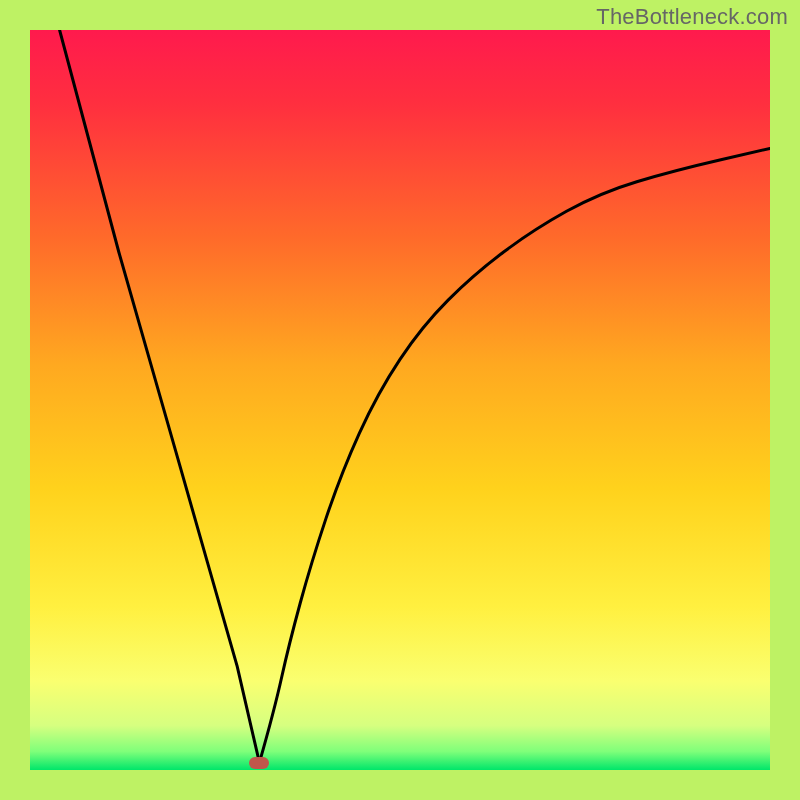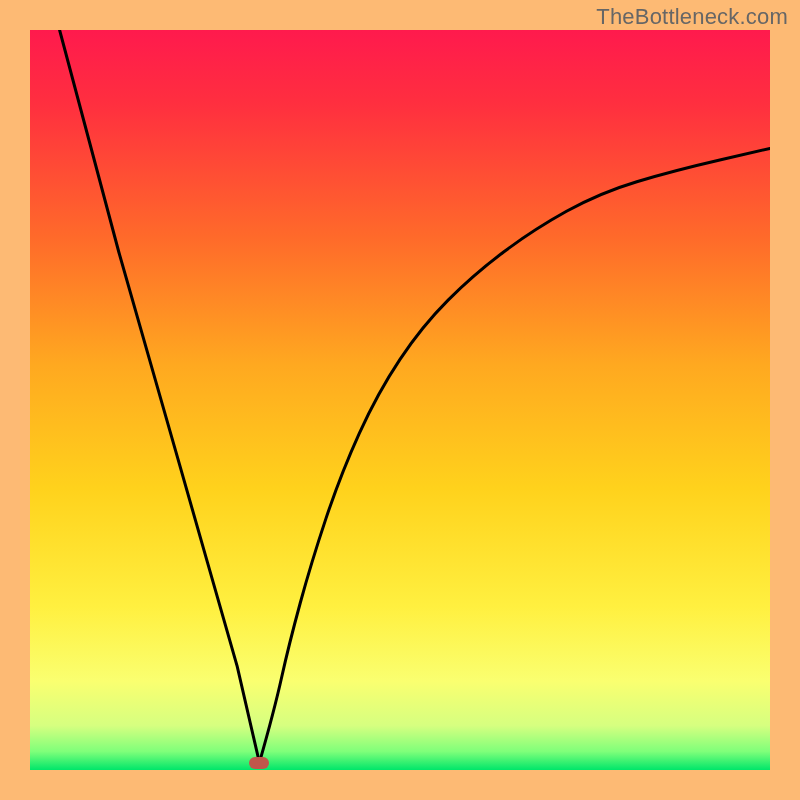--- a/index.html
+++ b/index.html
@@ -8,21 +8,21 @@
     width: 800px;
     height: 800px;
     background: #000;
     overflow: hidden;
     font-family: Arial, Helvetica, sans-serif;
   }
   .frame {
     position: relative;
     width: 800px;
     height: 800px;
-    background: #fdba74;
+    background: #bef264;
   }
   .watermark {
     position: absolute;
     top: 4px;
     right: 12px;
     color: #666;
     font-size: 22px;
     font-weight: 500;
     letter-spacing: 0.2px;
     z-index: 10;

